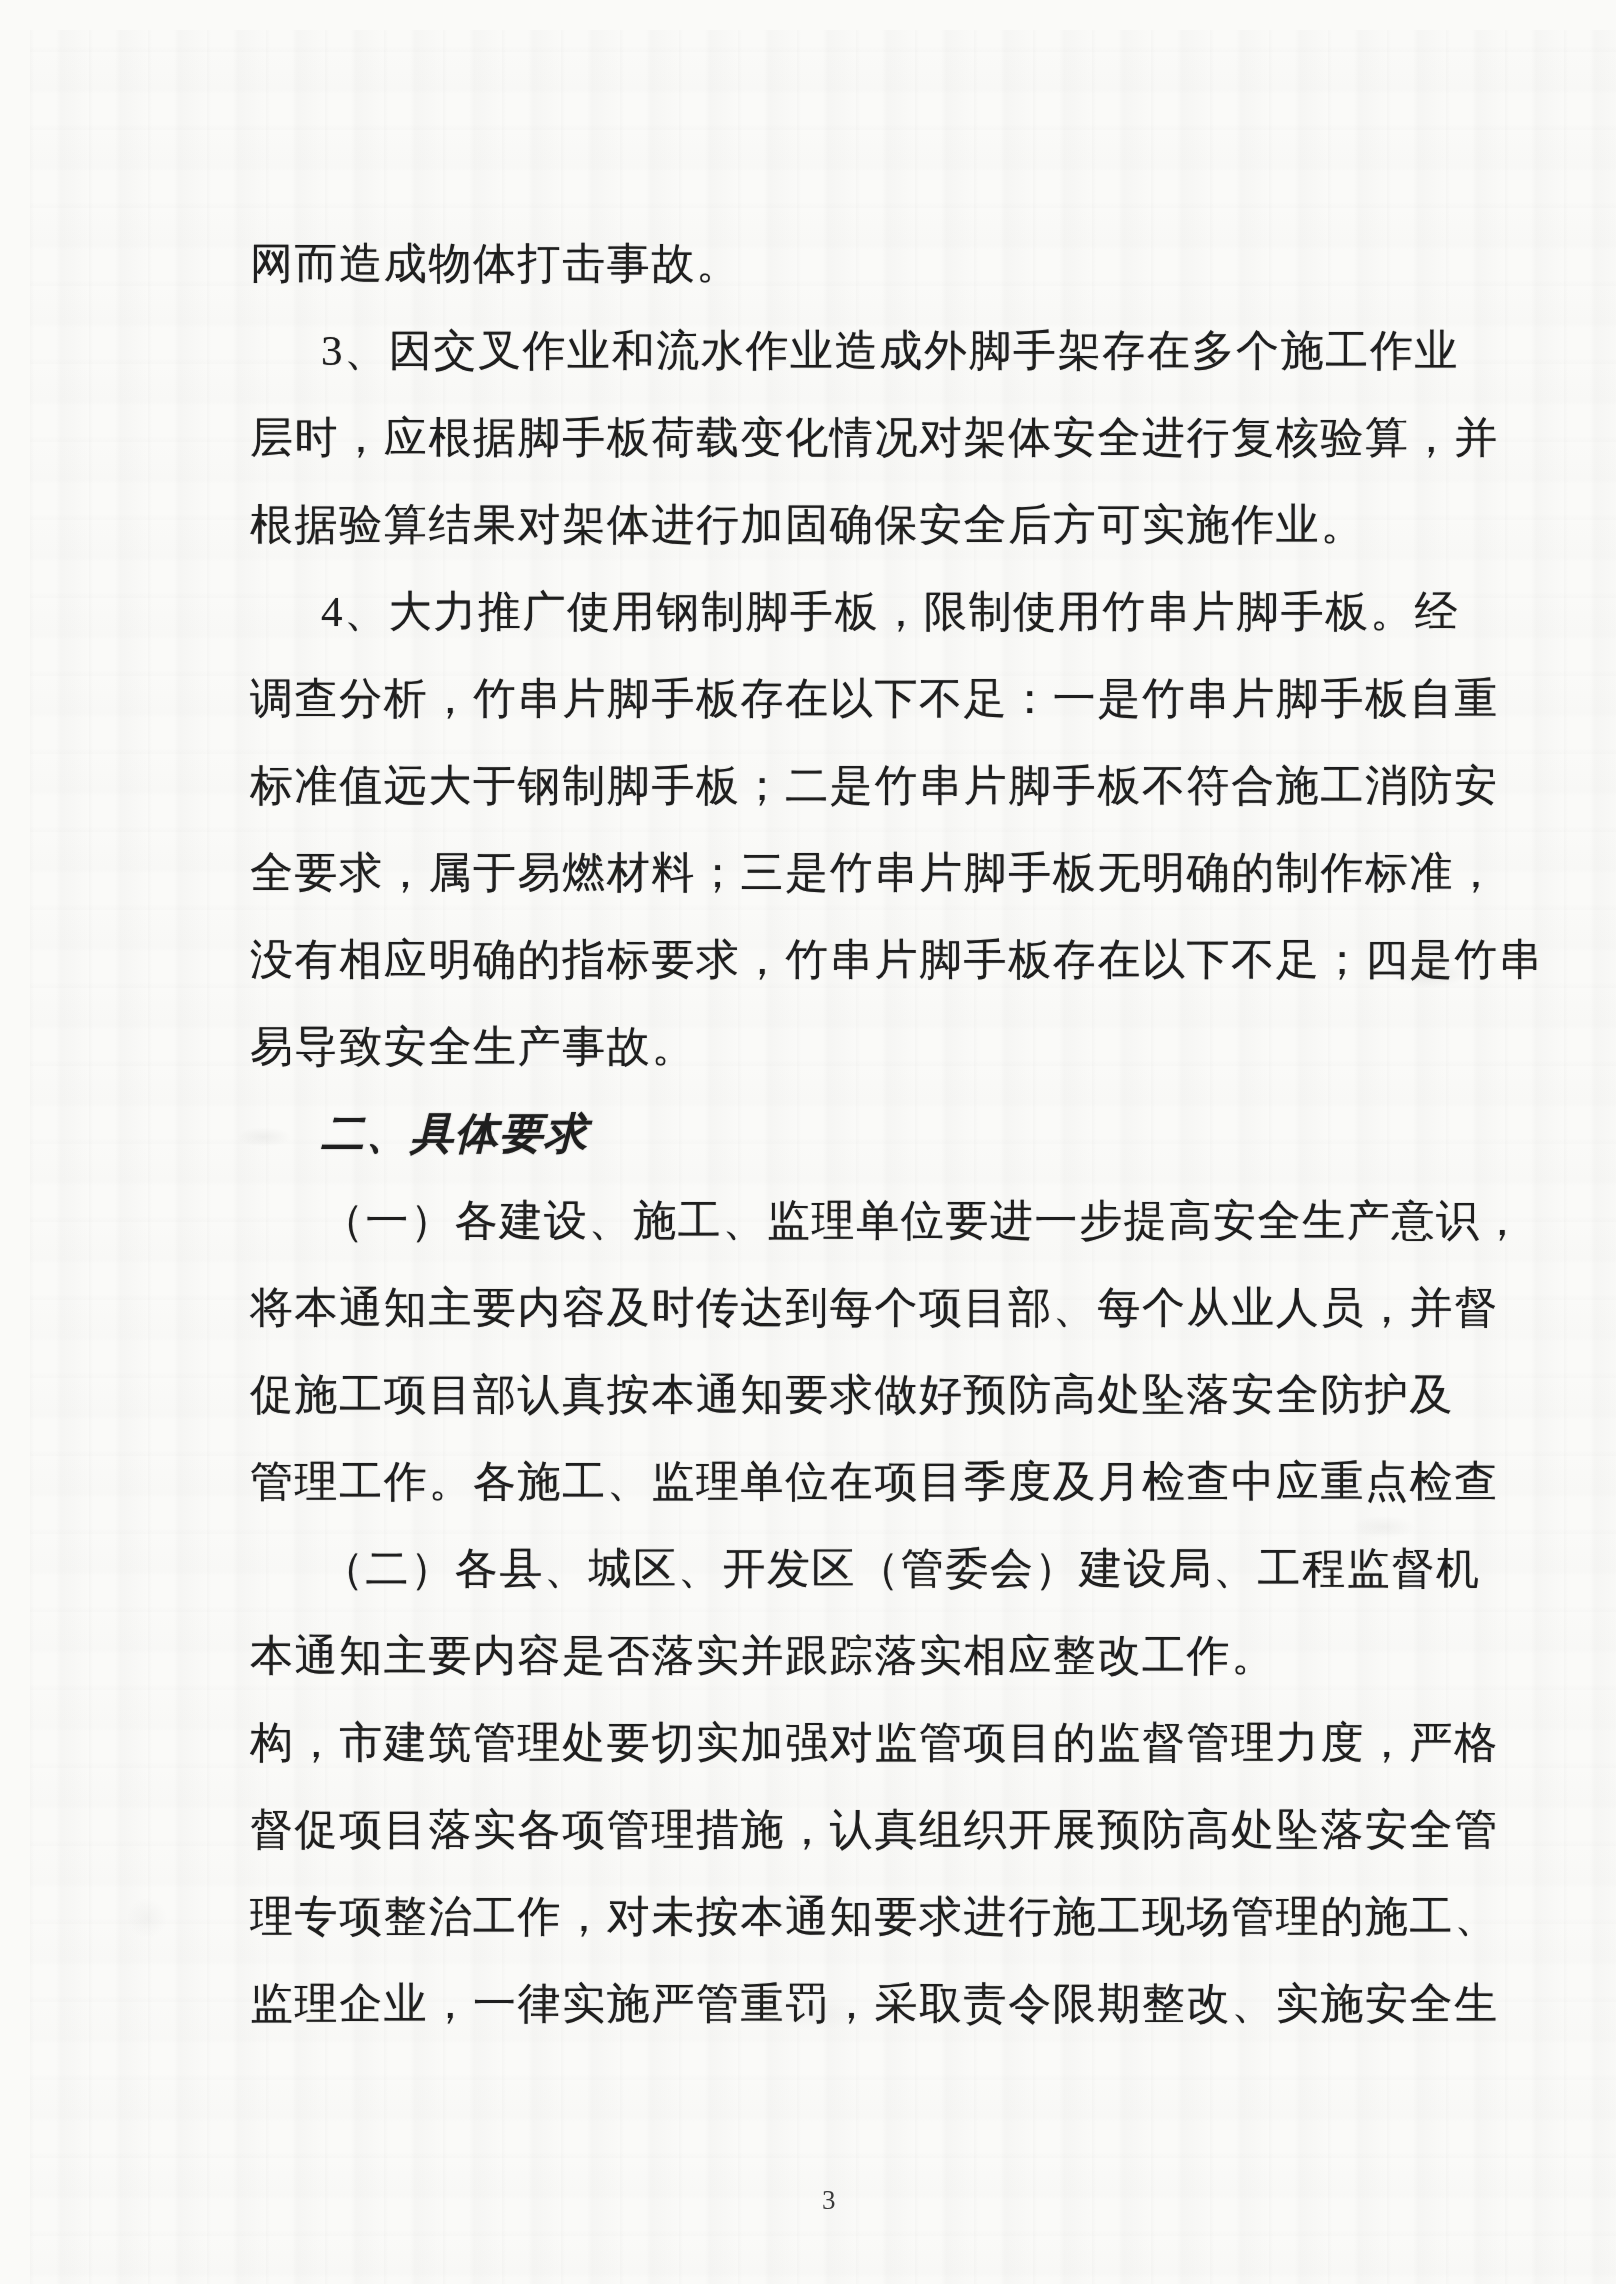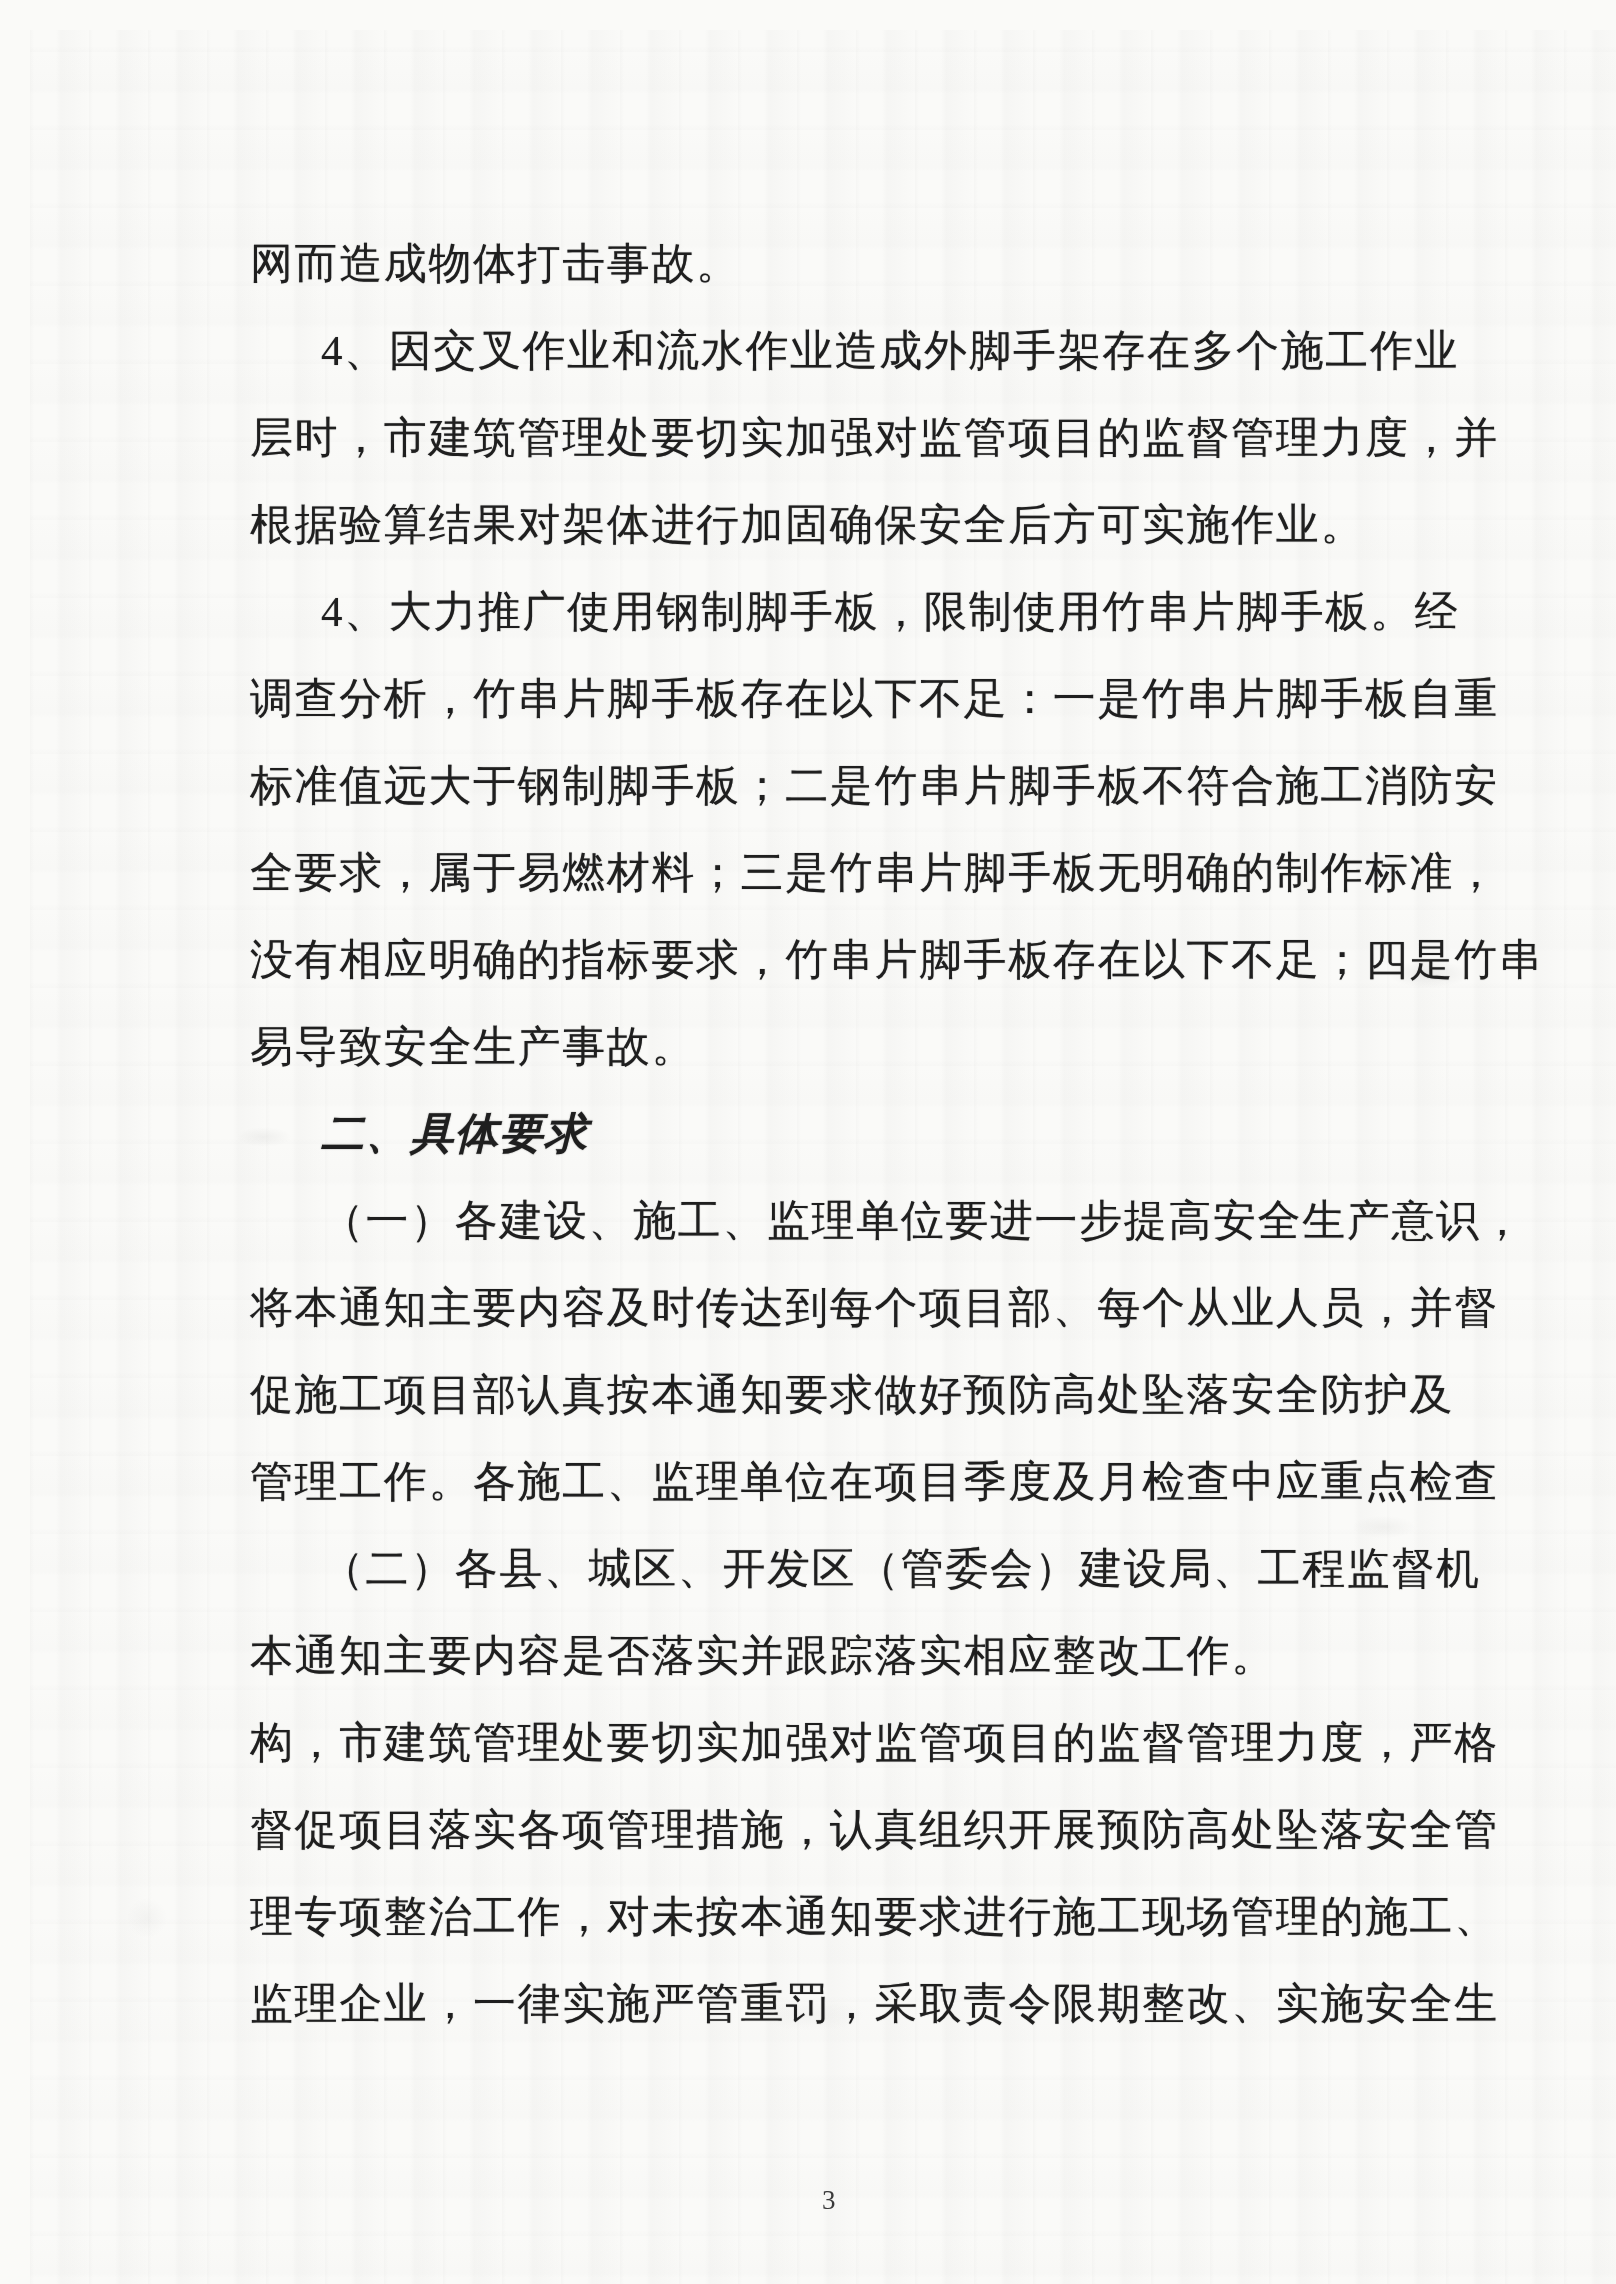--- a/index.html
+++ b/index.html
@@ -78,22 +78,22 @@
   }
 </style>
 </head>
 <body>
 
 <div class="page">
   <div class="smudges"></div>
 
   <div class="text-block">
     <div class="line">网而造成物体打击事故。</div>
-    <div class="line indent">4、因交叉作业和流水作业造成外脚手架存在多个施工作业</div>
-    <div class="line">层时，市建筑管理处要切实加强对监管项目的监督管理力度，并</div>
+    <div class="line indent">3、因交叉作业和流水作业造成外脚手架存在多个施工作业</div>
+    <div class="line">层时，应根据脚手板荷载变化情况对架体安全进行复核验算，并</div>
     <div class="line">根据验算结果对架体进行加固确保安全后方可实施作业。</div>
     <div class="line indent">4、大力推广使用钢制脚手板，限制使用竹串片脚手板。经</div>
     <div class="line">调查分析，竹串片脚手板存在以下不足：一是竹串片脚手板自重</div>
     <div class="line">标准值远大于钢制脚手板；二是竹串片脚手板不符合施工消防安</div>
     <div class="line">全要求，属于易燃材料；三是竹串片脚手板无明确的制作标准，</div>
     <div class="line">没有相应明确的指标要求，竹串片脚手板存在以下不足；四是竹串</div>
     <div class="line">易导致安全生产事故。</div>
     <div class="line indent heading">二、具体要求</div>
     <div class="line indent">（一）各建设、施工、监理单位要进一步提高安全生产意识，</div>
     <div class="line">将本通知主要内容及时传达到每个项目部、每个从业人员，并督</div>

